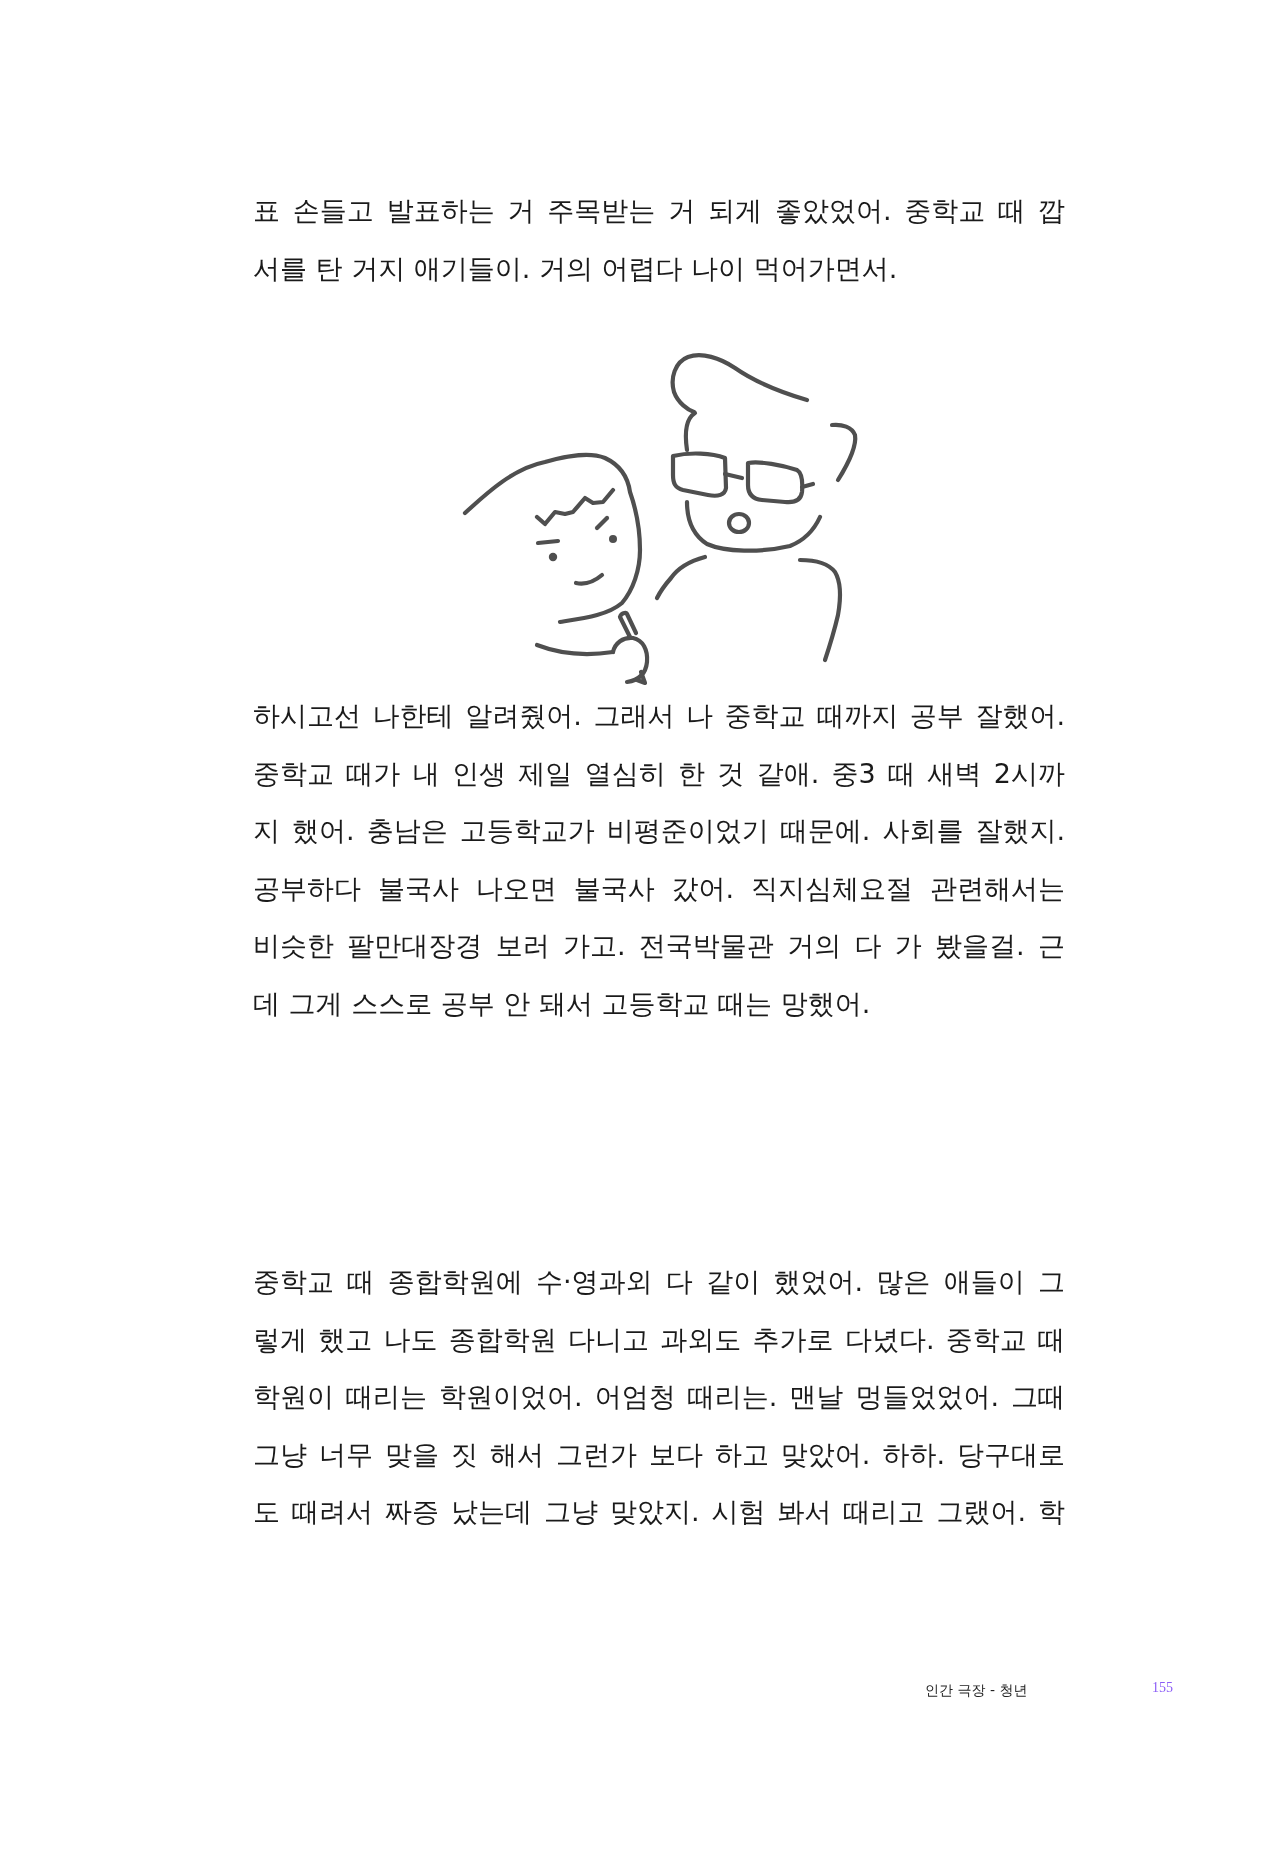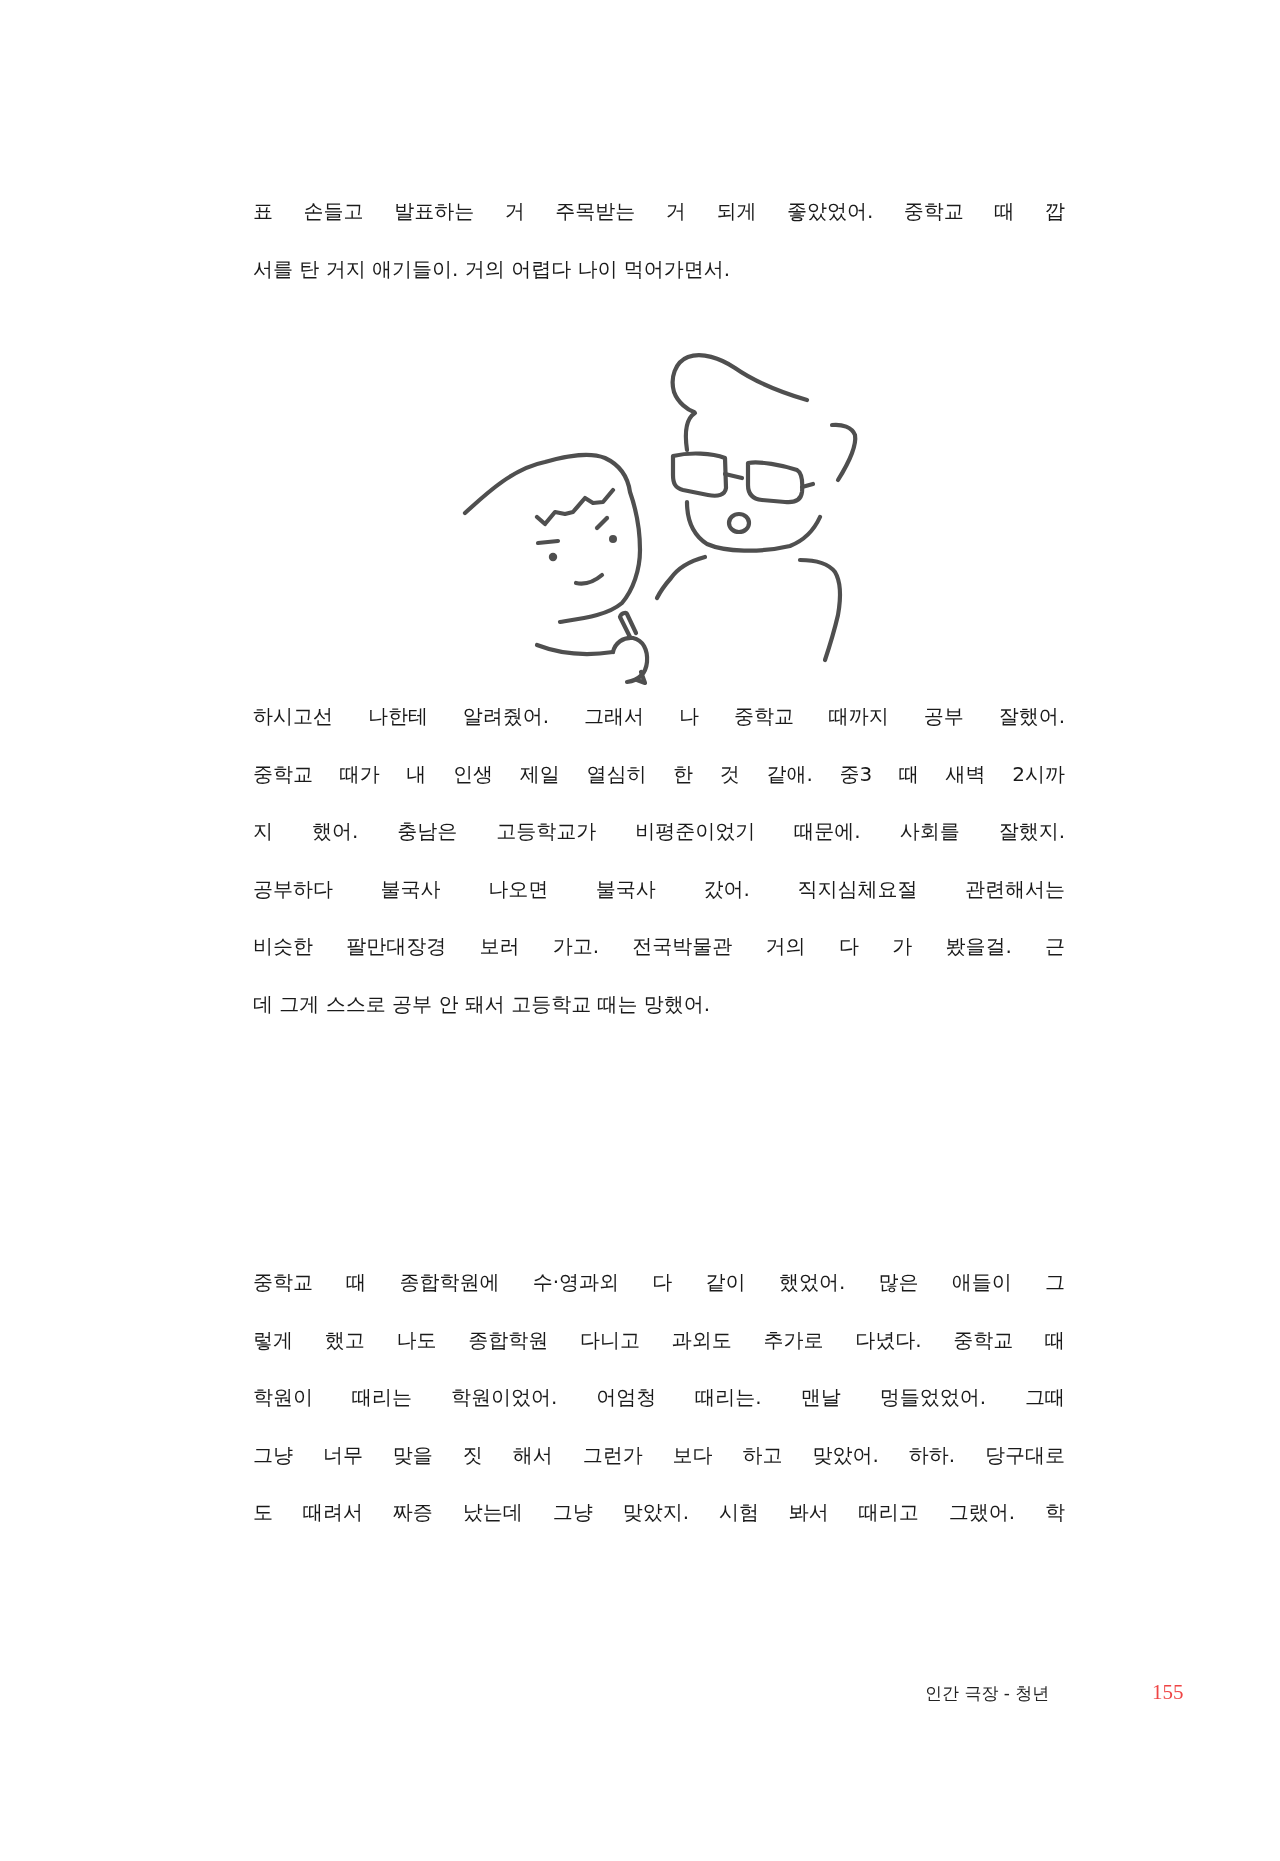--- a/index.html
+++ b/index.html
@@ -3,21 +3,21 @@
 <meta charset="utf-8">
 <style>
   html, body { margin: 0; padding: 0; background: #ffffff; }
   body { width: 1280px; height: 1861px; position: relative; overflow: hidden; }
   .page { position: absolute; left: 0; top: 0; width: 1280px; height: 1861px; background: #fff; }
   .para {
     position: absolute;
     left: 253px;
     width: 812px;
     font-family: "DejaVu Sans", sans-serif;
-    font-size: 20px;
+    font-size: 27px;
     color: #1a1a1a;
     margin: 0;
   }
   .line {
     display: block;
     height: 57.5px;
     line-height: 34px;
     white-space: nowrap;
     text-align: justify;
     text-align-last: justify;
@@ -27,26 +27,26 @@
   #p1 { top: 194px; }
   #p2 { top: 699px; }
   #p3 { top: 1265px; }
   .illustration { position: absolute; left: 0; top: 0; width: 1280px; height: 1861px; pointer-events: none; }
   .illustration path, .illustration rect, .illustration ellipse, .illustration line {
     fill: none; stroke: #4f4f4f; stroke-width: 4.2; stroke-linecap: round; stroke-linejoin: round;
   }
   .illustration .dot { fill: #4f4f4f; stroke: none; }
   .footer-title {
     position: absolute; left: 925px; top: 1682px;
-    font-family: "DejaVu Sans", sans-serif; font-size: 17px; color: #222;
+    font-family: "DejaVu Sans", sans-serif; font-size: 14px; color: #222;
     white-space: nowrap;
   }
   .footer-page {
     position: absolute; left: 1152px; top: 1680px;
-    font-family: "Liberation Serif", serif; font-size: 21px; color: #ef4444;
+    font-family: "Liberation Serif", serif; font-size: 14px; color: #8b5cf6;
   }
 </style>
 </head>
 <body>
 
 <div class="page">
 
   <div class="para" id="p1">
     <span class="line">표 손들고 발표하는 거 주목받는 거 되게 좋았었어. 중학교 때 깝</span>
     <span class="line last">서를 탄 거지 애기들이. 거의 어렵다 나이 먹어가면서.</span>

